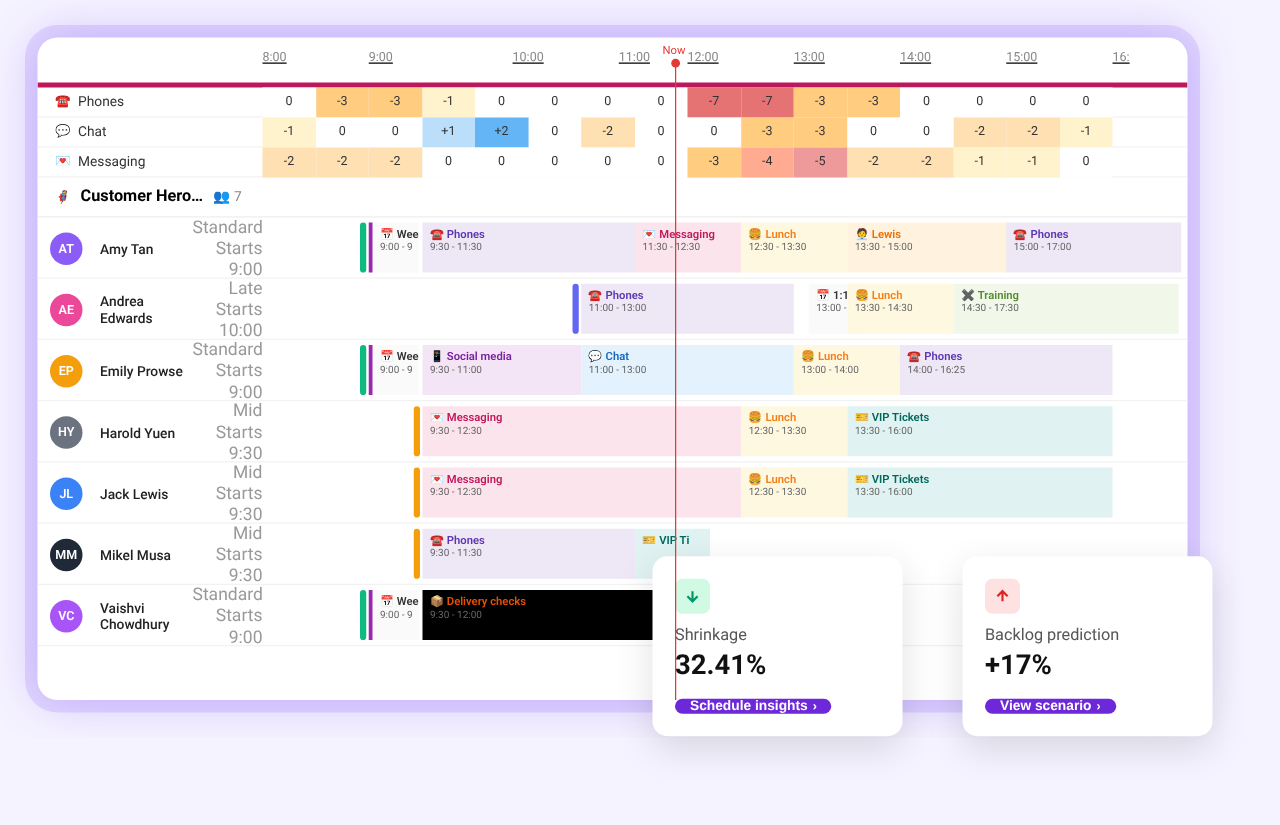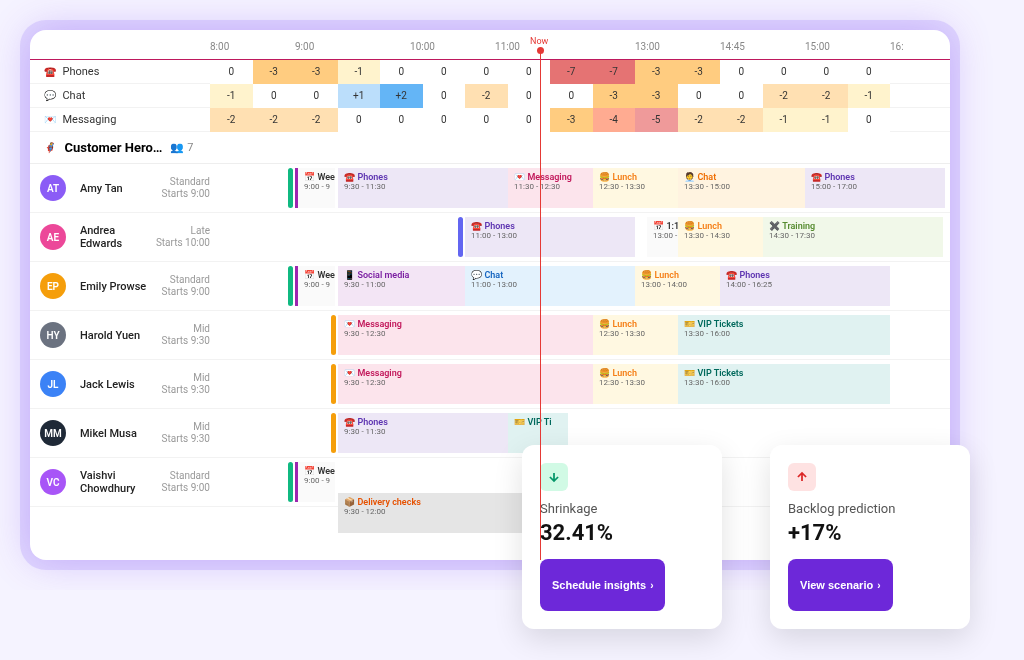--- a/index.html
+++ b/index.html
@@ -1,84 +1,85 @@
 <!DOCTYPE html>
 <html><head>
 <meta charset="utf-8">
 <style>
   * { box-sizing: border-box; margin: 0; padding: 0; }
   body { font-family: -apple-system, BlinkMacSystemFont, "Segoe UI", Roboto, sans-serif; background: #f5f3ff; padding: 30px; }
 
   .frame { background: #fff; border-radius: 16px; box-shadow: 0 0 40px rgba(124,58,237,0.3), 0 0 0 10px rgba(167,139,250,0.25); width: 920px; height: 530px; position: relative; overflow: hidden; }
 
-  .time-header { display: grid; grid-template-columns: 180px repeat(17,42.5px); border-bottom: 1px solid #be185d; height: 30px; }
+  .time-header { display: grid; grid-template-columns: 180px repeat(17,42.5px); border-bottom: 4px solid #be185d; height: 40px; text-decoration: underline; }
   .time-header .th { font-size: 10px; color: #888; text-align: left; line-height: 34px; }
   .time-header .th:first-child { grid-column: 1/2; }
 
   .channel-row { display: grid; grid-template-columns: 180px repeat(17,42.5px); height: 24px; border-bottom: 1px solid #f2f2f2; }
   .channel-row .label { font-size: 11px; color: #333; padding-left: 14px; line-height: 24px; display:flex; align-items:center; gap:6px;}
   .channel-row .cell { font-size: 10px; text-align: center; line-height: 24px; color:#333; }
   .c0 { background:#fff; } .c-neg1 { background:#fff3cd; } .c-neg2 { background:#ffe0b2; } .c-neg3 { background:#ffcc80; } .c-neg4 { background:#ffab91; } .c-neg5 { background:#ef9a9a; } .c-neg7 { background:#e57373; color:#fff;} .c-pos1 { background:#bbdefb; } .c-pos2 { background:#64b5f6; color:#fff;}
 
   .team-header { display:flex; align-items:center; padding: 8px 14px; border-bottom:1px solid #eee; gap:8px;}
   .team-header .title { font-weight:700; font-size:13px; }
   .team-header .count { font-size:11px; color:#888; display:flex; align-items:center; gap:3px;}
 
   .agent-row { display:grid; grid-template-columns: 180px 1fr; height: 49px; border-bottom: 1px solid #f2f2f2; position:relative;}
   .agent-row .info { display:grid; grid-template-columns: 36px 1fr 56px; align-items:center; padding-left:10px; gap:4px;}
   .agent-row .avatar { width:26px; height:26px; border-radius:50%; display:flex; align-items:center; justify-content:center; color:#fff; font-size:10px; font-weight:600;}
   .agent-row .name { font-size:11px; color:#222; font-weight:500;}
   .agent-row .shift { text-align:right; }
-  .agent-row .shift div { font-size:10px; color:#999; line-height:1.2;}
+  .agent-row .shift div { font-size:14px; color:#999; line-height:1.2;}
   .agent-row .track { position:relative; }
   .bar { position:absolute; top:4px; height:40px; border-radius:0; padding:4px 6px; overflow:hidden;}
   .bar .bt { font-size:9px; font-weight:600; white-space:nowrap;}
   .bar .bs { font-size:8px; color:#666; white-space:nowrap;}
   .shift-stripe { position:absolute; top:4px; height:40px; width:5px; border-radius:3px;}
 
   .phones-b { background:#ede7f6; } .phones-b .bt{color:#5e35b1;}
   .msg-b { background:#fce4ec; } .msg-b .bt{color:#c2185b;}
   .chat-b { background:#e3f2fd; } .chat-b .bt{color:#1565c0;}
   .lunch-b { background:#fff8e1; } .lunch-b .bt{color:#f57f17;}
   .admin-b { background:#fff3e0; } .admin-b .bt{color:#ef6c00;}
   .train-b { background:#f1f8e9; } .train-b .bt{color:#558b2f;}
   .vip-b { background:#e0f2f1; } .vip-b .bt{color:#00695c;}
   .social-b { background:#f3e5f5; } .social-b .bt{color:#7b1fa2;}
-  .delivery-b { background:#e5e5e5;margin-top:31px; } .delivery-b .bt{color:#e65100;}
+  .delivery-b { background:#000000; } .delivery-b .bt{color:#e65100;}
   .week-b { background:#fafafa; border-left:3px solid #9c27b0;} .week-b .bt{color:#333;}
   .one-b { background:#fafafa;margin-left:12px; } .one-b .bt{color:#333;}
 
   .now-line { position:absolute; top:0; bottom:0; width:1px; background:#e53935; z-index:5;}
   .now-label { position:absolute; top:-14px; left:-10px; font-size:9px; color:#e53935; }
   .now-dot { position:absolute; top:-3px; left:-3px; width:7px; height:7px; background:#e53935; border-radius:50%;}
 
   .card { position:absolute; background:#fff; border-radius:12px; box-shadow:0 10px 30px rgba(0,0,0,0.12); padding:18px; width:200px;}
   .card .icon-box { width:28px; height:28px; border-radius:6px; display:flex; align-items:center; justify-content:center; margin-bottom:10px;}
   .card .ic-down { background:#d1fae5; color:#059669;}
   .card .ic-up { background:#fee2e2; color:#dc2626;}
   .card .ct { font-size:13px; color:#555; margin-bottom:4px;}
   .card .cv { font-size:22px; font-weight:700; color:#111; margin-bottom:14px;}
-  .card .cbtn { background:#6d28d9; color:#fff; border:none; padding:20px 12px; border-radius:8px; font-size:11px; font-weight:600; cursor:pointer; display:flex; align-items:center; gap:4px;}
+  .card .cbtn { background:#6d28d9; color:#fff; border:none; padding:0 12px; border-radius:8px; font-size:11px; font-weight:600; cursor:pointer; display:flex; align-items:center; gap:4px;}
   .chev { font-size:10px; }
 
   .ico { font-size:10px; }
 </style>
 </head>
 <body>
 
 <div class="frame">
 
   <div class="time-header">
     <div></div>
   <div class="th" style="grid-column: 2 / 4;">8:00</div>
       <div class="th" style="grid-column: 4 / 6;">9:00</div>
       <div class="th" style="grid-column: 6 / 8; text-align: center;">10:00</div>
       <div class="th" style="grid-column: 8 / 10; text-align: center;">11:00</div>
+      <div class="th" style="grid-column: 10 / 12;">12:00</div>
       <div class="th" style="grid-column: 12 / 14;">13:00</div>
-      <div class="th" style="grid-column: 14 / 16;">14:45</div>
+      <div class="th" style="grid-column: 14 / 16;">14:00</div>
       <div class="th" style="grid-column: 16 / 18;">15:00</div>
       <div class="th" style="grid-column: 18 / 20;">16:</div>
     </div>
 
   <div id="channels">
       <div class="channel-row">
         <div class="label"><span class="ico">☎️</span> Phones</div>
         <div class="cell c0">0</div>
         <div class="cell c-neg3">-3</div>
         <div class="cell c-neg3">-3</div>
@@ -164,21 +165,21 @@
           </div>
           <div class="bar msg-b" style="left: 298px; width: 85px;">
             <div class="bt">💌 Messaging</div>
             <div class="bs">11:30 - 12:30</div>
           </div>
           <div class="bar lunch-b" style="left: 383px; width: 85px;">
             <div class="bt">🍔 Lunch</div>
             <div class="bs">12:30 - 13:30</div>
           </div>
           <div class="bar admin-b" style="left: 468px; width: 128px;">
-            <div class="bt">🧑‍💼 Chat</div>
+            <div class="bt">🧑‍💼 Lewis</div>
             <div class="bs">13:30 - 15:00</div>
           </div>
           <div class="bar phones-b" style="left: 595px; width: 140px;">
             <div class="bt">☎️ Phones</div>
             <div class="bs">15:00 - 17:00</div>
           </div>
         </div>
       </div>
       <div class="agent-row">
         <div class="info">

